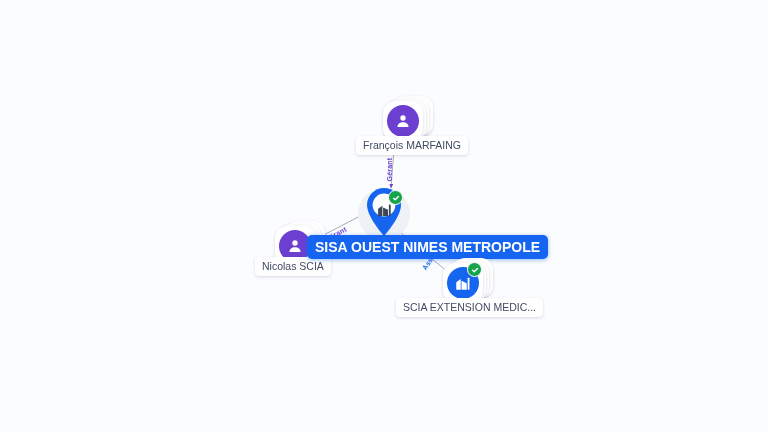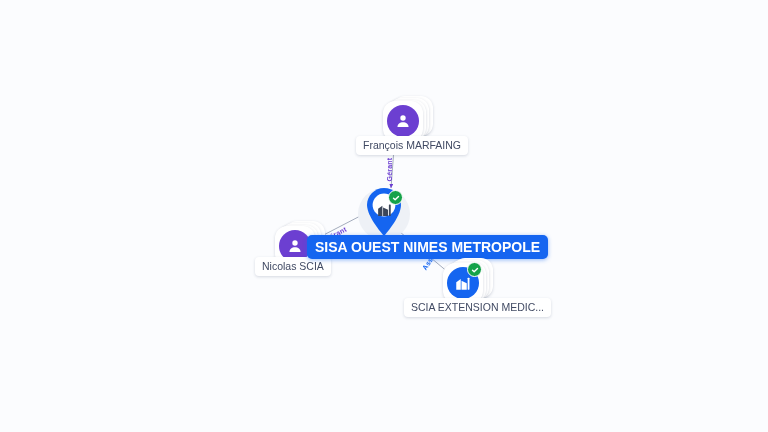--- a/index.html
+++ b/index.html
@@ -164,15 +164,15 @@
         <path d="M10 21V9l7 3.4V21z"></path>
         <rect x="18.2" y="5" width="2.4" height="16" rx="0.6"></rect>
       </svg>
     </div>
     <div class="badge" style="left:24px;top:-1px;">
       <svg width="8" height="8" viewBox="0 0 24 24" fill="none" stroke="#ffffff" stroke-width="4.2" stroke-linecap="round" stroke-linejoin="round">
         <path d="M4.5 12.5l5 5 10-10"></path>
       </svg>
     </div>
   </div>
-  <div class="label" style="left:396px;top:298px;margin-left:8px;">SCIA EXTENSION MEDIC...</div>
+  <div class="label" style="left:396px;top:298px;">SCIA EXTENSION MEDIC...</div>
 
 </div>
 
 </body></html>

